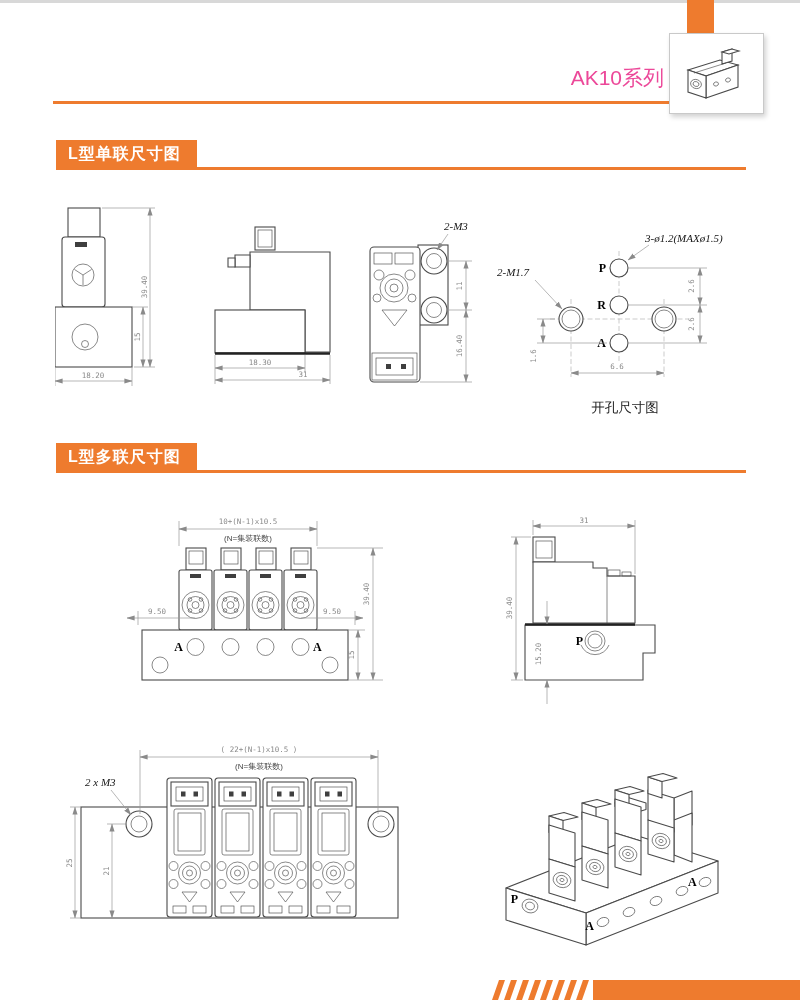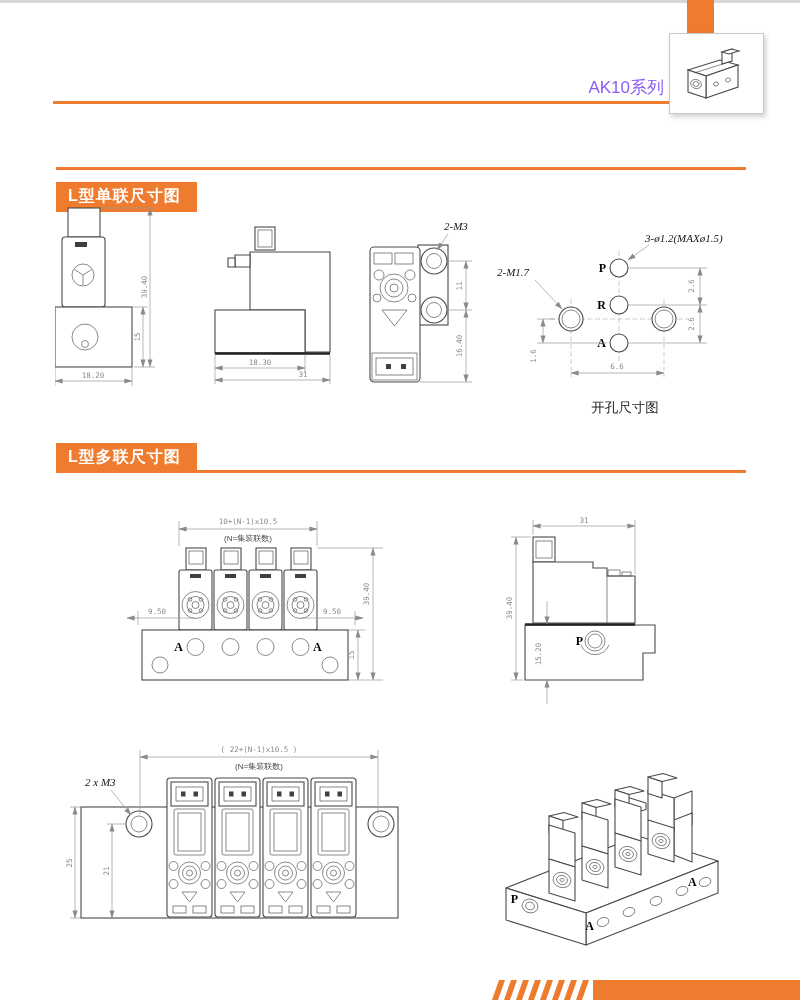--- a/index.html
+++ b/index.html
@@ -1,28 +1,28 @@
 <!DOCTYPE html>
 <html><head>
 <meta charset="utf-8">
 <style>
   html,body{margin:0;padding:0;background:#e9e9e9;}
   .page{position:relative;width:800px;height:1000px;background:#fff;overflow:hidden;
         font-family:"Liberation Sans",sans-serif;}
   .topstrip{position:absolute;left:0;top:0;width:800px;height:3px;background:#d8d8d8;}
   .title{position:absolute;top:40px;right:136px;font-size:27px;font-weight:bold;
          color:#EE7B2E;letter-spacing:1px;}
-  .subtitle{position:absolute;top:76px;right:136px;font-size:17px;color:#8b5cf6;}
+  .subtitle{position:absolute;top:64px;right:136px;font-size:21px;color:#ec4899;}
   .headrule{position:absolute;left:53px;top:101px;width:638px;height:3px;background:#EE7B2E;}
   .tab{position:absolute;left:687px;top:0;width:27px;height:33px;background:#EE7B2E;}
   .thumbbox{position:absolute;left:669px;top:33px;width:93px;height:79px;background:#fff;
             border:1px solid #c9c9c9;box-shadow:2px 3px 5px rgba(0,0,0,.18);}
   .sec{position:absolute;background:#EE7B2E;color:#fff;font-weight:bold;font-size:16px;
        padding:4px 16px 5px 12px;letter-spacing:1px;}
-  .sec1{left:56px;top:140px;margin-top:42px;}
+  .sec1{left:56px;top:140px;}
   .sec2{left:56px;top:443px;}
   .secline{position:absolute;height:2.5px;background:#EE7B2E;}
   .secline1{left:56px;top:167px;width:690px;}
   .secline2{left:56px;top:470px;width:690px;}
   .drw{position:absolute;}
   .ol{fill:#fff;stroke:#4a4a4a;stroke-width:1.1;}
   .il{fill:none;stroke:#4a4a4a;stroke-width:0.65;}
   .ilf{fill:#3f3f3f;stroke:none;}
   .dl{fill:none;stroke:#999;stroke-width:0.7;}
   .cl{fill:none;stroke:#aaa;stroke-width:0.6;stroke-dasharray:5 2.5;}

